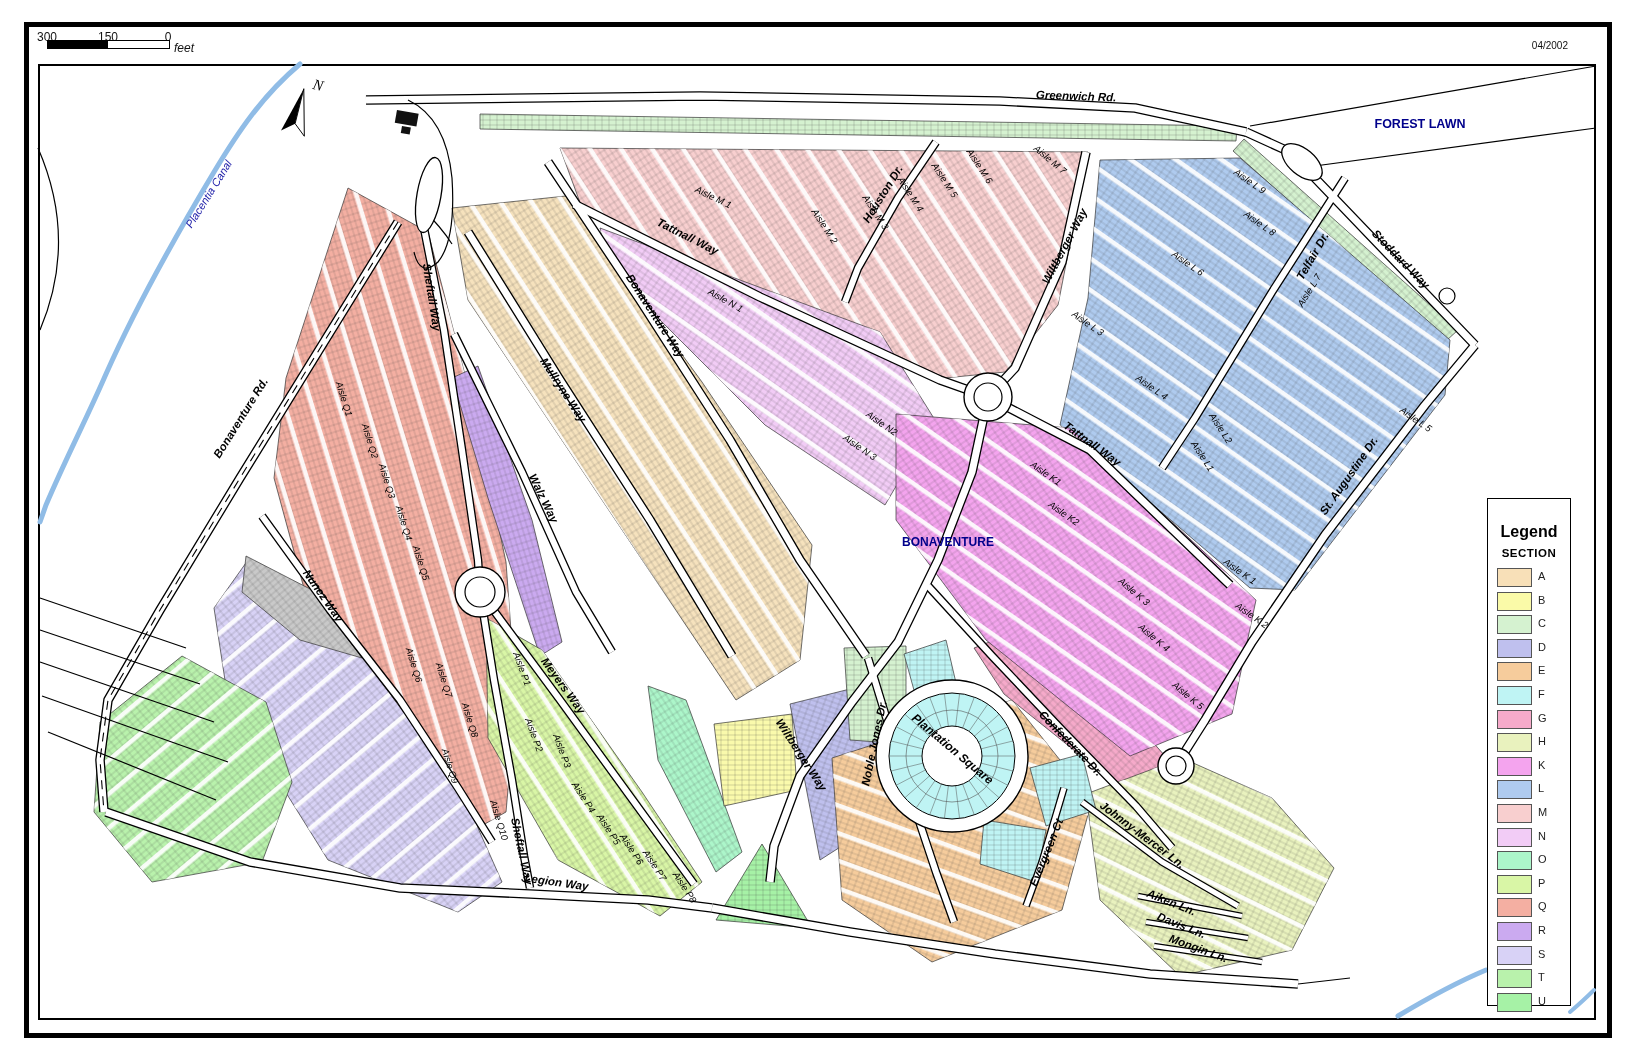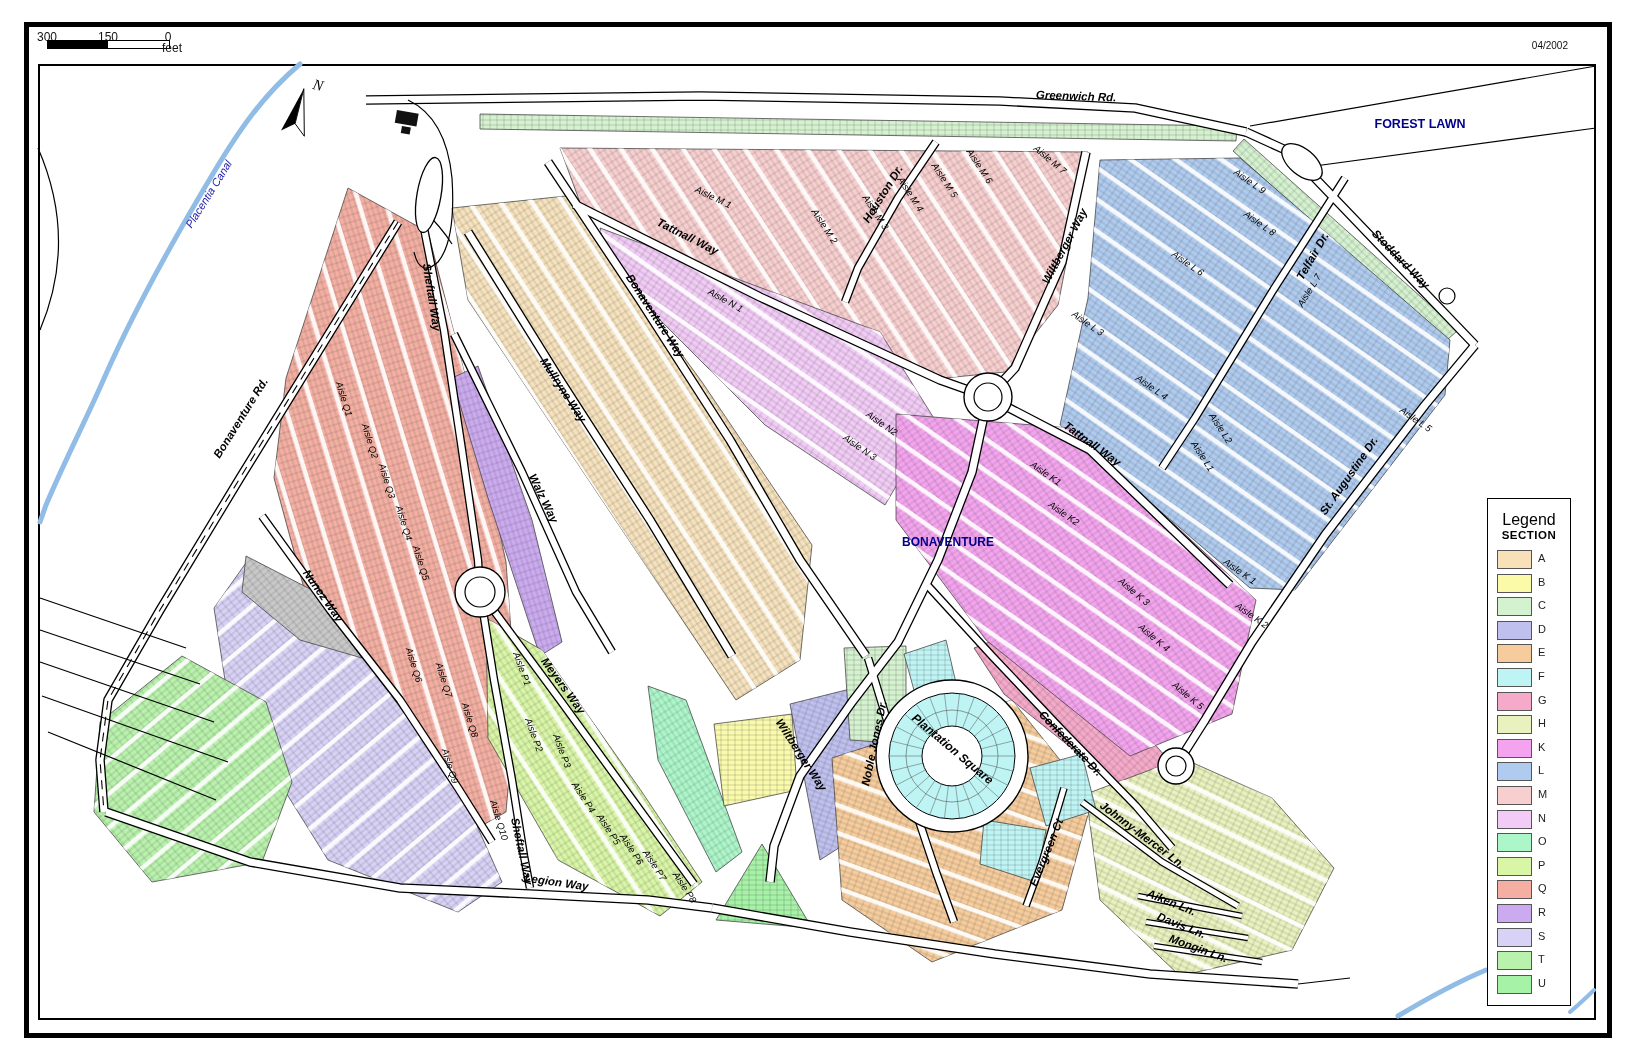--- a/index.html
+++ b/index.html
@@ -7,27 +7,27 @@
         font-family:"Liberation Sans",sans-serif;}
   #frame{position:absolute;left:24px;top:22px;width:1578px;height:1006px;border:5px solid #000;}
   #title-bar{position:absolute;left:24px;top:24px;width:1584px;height:38px;}
   #map-title{position:absolute;left:0;top:8px;width:100%;text-align:center;
              font-size:19px;letter-spacing:2px;color:#111;}
   #map-date{position:absolute;right:40px;top:16px;font-size:10px;color:#111;}
   #scale{position:absolute;left:40px;top:30px;width:170px;height:26px;font-size:12px;color:#111;}
   .scale-num{position:absolute;top:0;transform:translateX(-50%);}
   #scale-bar{position:absolute;left:7px;top:10px;width:121px;height:7px;border:1px solid #000;background:#fff;}
   #scale-bar-fill{position:absolute;left:0;top:0;width:60px;height:7px;background:#000;}
-  #scale-unit{position:absolute;left:122px;top:11px;}
+  #scale-unit{position:absolute;left:134px;top:11px;font-style:italic;}
   #map-box{position:absolute;left:38px;top:64px;width:1554px;height:952px;border:2px solid #000;}
   #map-svg{position:absolute;left:0;top:0;}
   #legend{position:absolute;left:1487px;top:498px;width:82px;height:506px;background:#fff;
           border:1.5px solid #000;z-index:5;}
-  #legend-title{font-size:16px;font-weight:normal;text-align:center;margin-top:12px;color:#000;}
-  #legend-subtitle{font-size:11.5px;font-weight:bold;text-align:center;letter-spacing:.5px;}
+  #legend-title{font-size:16px;font-weight:bold;text-align:center;margin-top:24px;color:#000;}
+  #legend-subtitle{font-size:11.5px;font-weight:bold;text-align:center;margin-top:6px;letter-spacing:.5px;}
   .legend-row{position:relative;height:23.6px;}
   .legend-swatch{position:absolute;left:9px;top:3px;width:33px;height:17px;border:1px solid #555;}
   .legend-label{position:absolute;left:50px;top:5px;font-size:11px;color:#222;}
   #legend-rows{margin-top:6px;}
 </style>
 </head>
 <body>
 
 <div id="page">
   <div id="frame"></div>

